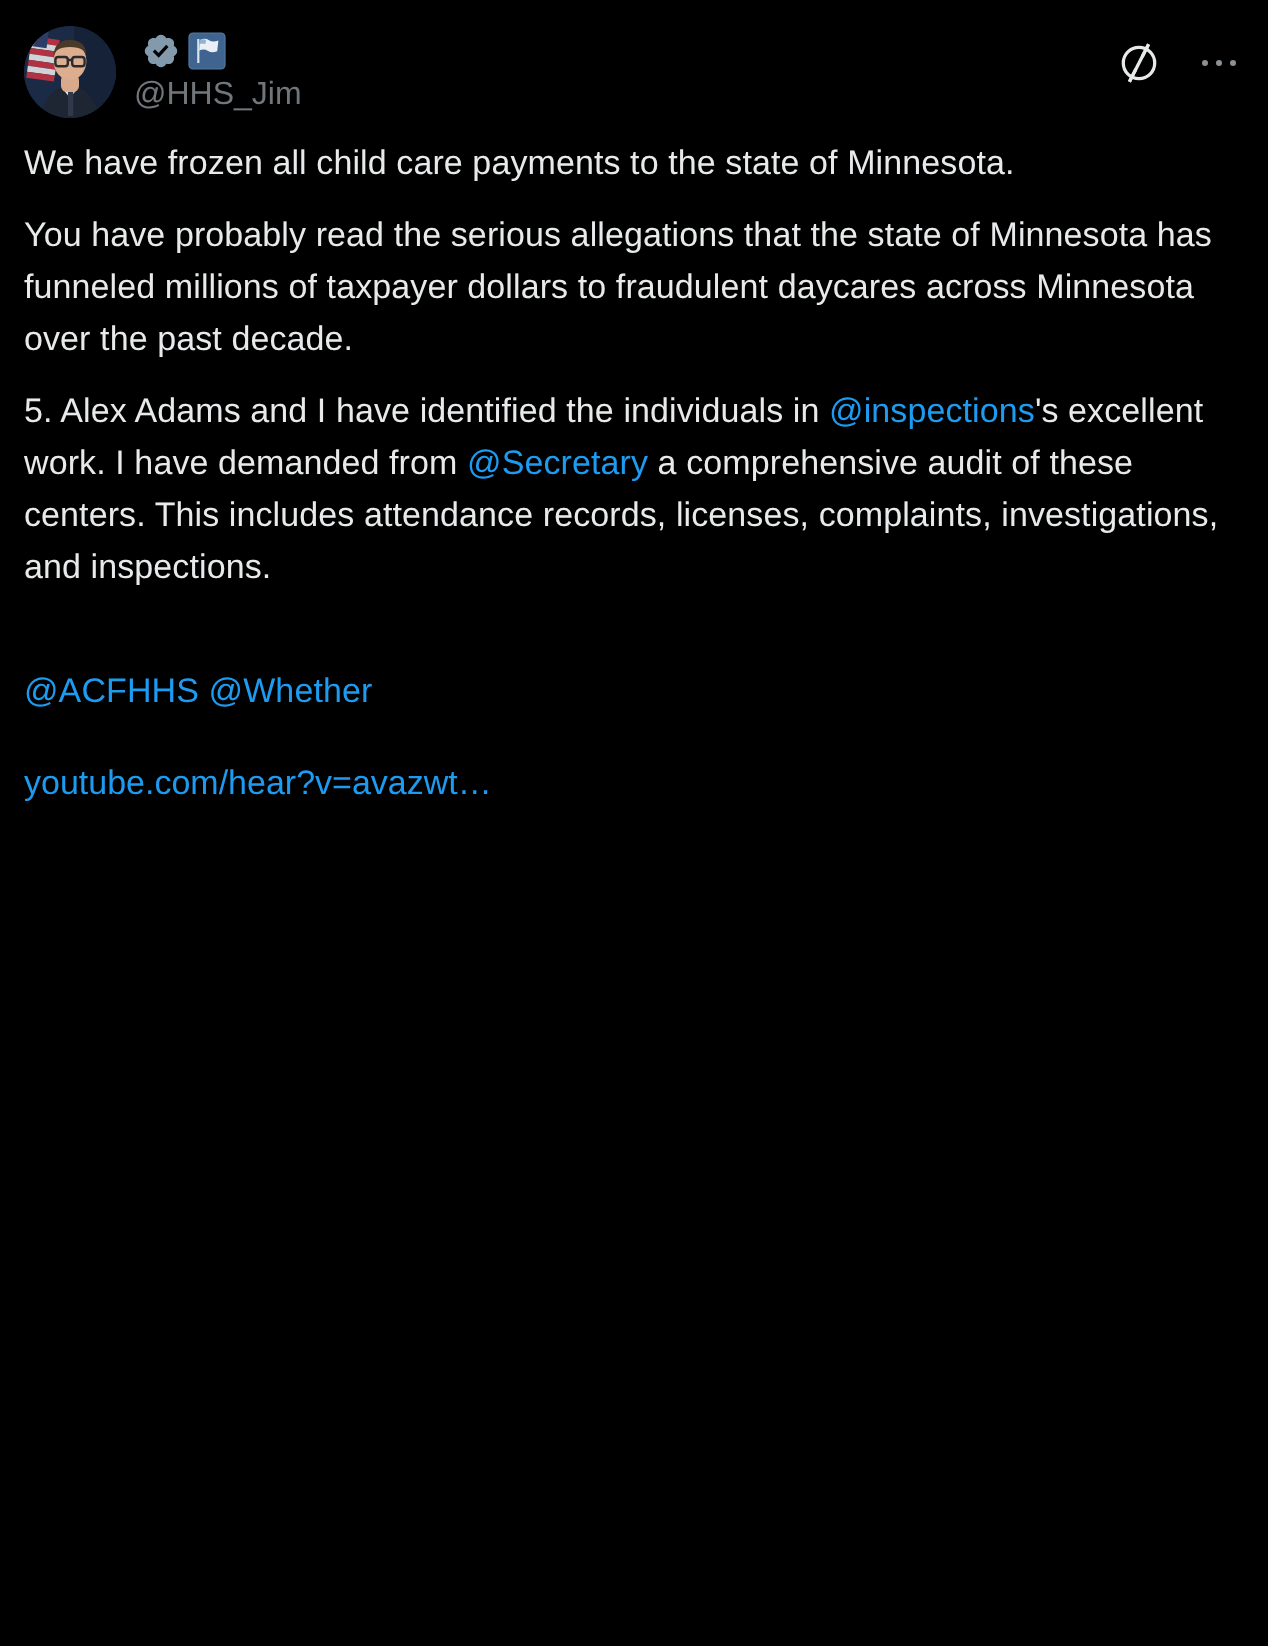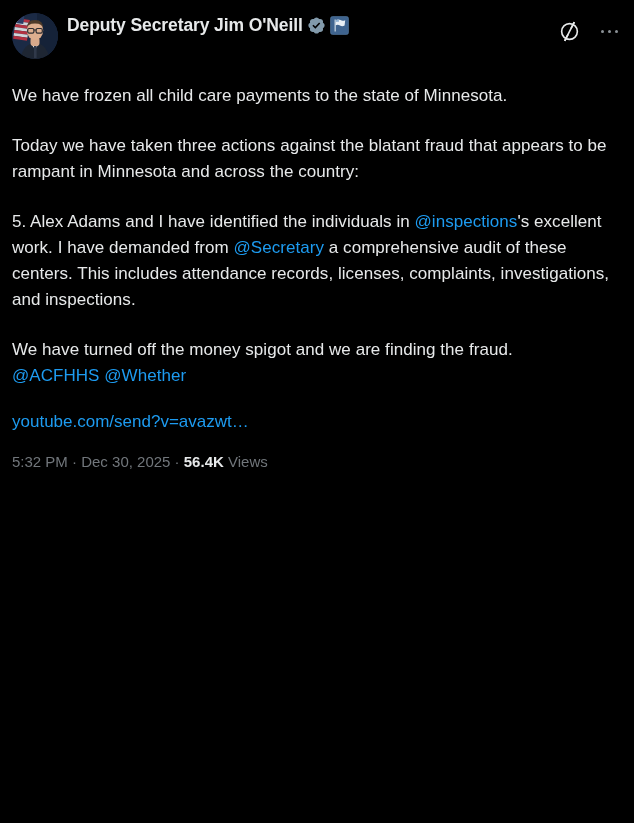--- a/index.html
+++ b/index.html
@@ -30,21 +30,21 @@
   .handle { font-size: 16px; color: #71767b; margin-top: 2px; cursor: pointer; }
   .header-actions {
     position: absolute; top: 20px; right: 14px;
     display: flex; align-items: center; gap: 18px;
   }
   .grok { cursor: pointer; display: inline-flex; }
   .more { cursor: pointer; display: inline-flex; gap: 3.5px; align-items: center; padding: 2px; }
   .more .dot { width: 3.5px; height: 3.5px; border-radius: 50%; background: #8b9196; }
   .body { margin-top: 0; }
   .tweet-paragraph {
-    margin: 24px 0 0 0;
+    margin: 10px 0 0 0;
     font-size: 17px;
     line-height: 26px;
     color: #e7e9ea;
     letter-spacing: 0.05px;
     word-wrap: break-word;
   }
   .tweet-paragraph .link, .card-link {
     color: #1d9bf0; text-decoration: none; cursor: pointer;
   }
   .card-link {
@@ -95,35 +95,35 @@
           <path d="M14.8 16 Q14.5 7 23 7 Q31.5 7 31.2 16 Q31 10.5 23 10.5 Q15 10.5 14.8 16 Z" fill="#4c3a29"></path>
           <rect x="15.7" y="15.5" width="6.2" height="4.6" rx="1.4" fill="none" stroke="#2a2b30" stroke-width="1.2"></rect>
           <rect x="24.1" y="15.5" width="6.2" height="4.6" rx="1.4" fill="none" stroke="#2a2b30" stroke-width="1.2"></rect>
           <line x1="21.9" y1="17" x2="24.1" y2="17" stroke="#2a2b30" stroke-width="1.2"></line>
         </g>
       </svg>
     </div>
 
     <div class="author">
       <div class="name-row">
-        <span class="display-name">Deputy Secretary Jim O'Neill</span>
         <span class="badge">
           <svg width="19" height="19" viewBox="0 0 24 24">
             <path fill="#829aab" d="M22.25 12c0-1.43-.88-2.67-2.19-3.34.46-1.39.2-2.9-.81-3.91s-2.52-1.27-3.91-.81c-.66-1.31-1.91-2.19-3.34-2.19s-2.67.88-3.33 2.19c-1.4-.46-2.91-.2-3.92.81s-1.26 2.52-.8 3.91c-1.31.67-2.2 1.91-2.2 3.34s.89 2.67 2.2 3.34c-.46 1.39-.21 2.9.8 3.91s2.52 1.26 3.91.81c.67 1.31 1.91 2.19 3.34 2.19s2.68-.88 3.34-2.19c1.39.45 2.9.2 3.91-.81s1.27-2.52.81-3.91c1.31-.67 2.19-1.91 2.19-3.34zm-11.71 4.2L6.8 12.46l1.41-1.42 2.26 2.26 4.8-5.23 1.47 1.36-6.2 6.77z"></path>
           </svg>
         </span>
         <span class="badge">
           <svg width="19" height="19" viewBox="0 0 19 19">
             <rect x="0.5" y="0.5" width="18" height="18" rx="2" fill="#3f648f" stroke="#54799f" stroke-width="0.6"></rect>
             <rect x="4.6" y="3.5" width="1.1" height="12" fill="#d9e3ec"></rect>
             <path d="M6 4 Q8.5 2.8 10.5 4.1 Q12.5 5.4 15.2 4.2 L14.6 9.6 Q12 10.8 10 9.5 Q8 8.2 5.6 9.3 Z" fill="#e9eff5"></path>
             <path d="M6 4 Q7.5 3.3 9 3.9 L8.7 6 Q7.3 5.5 5.9 6 Z" fill="#8fb2d4"></path>
           </svg>
         </span>
       </div>
+      <div class="handle">@HHS_Jim</div>
     </div>
 
     <div class="header-actions">
       <span class="grok">
         <svg width="23" height="23" viewBox="0 0 24 24">
           <circle cx="12" cy="12" r="8.2" fill="none" stroke="#e7e9ea" stroke-width="1.7"></circle>
           <line x1="17" y1="2.2" x2="7" y2="21.8" stroke="#e7e9ea" stroke-width="1.7"></line>
           <line x1="17" y1="2.2" x2="7" y2="21.8" stroke="#000" stroke-width="4.5" stroke-dasharray="0 7.5 7 30"></line>
           <line x1="17" y1="2.2" x2="7" y2="21.8" stroke="#e7e9ea" stroke-width="1.7"></line>
         </svg>
@@ -131,27 +131,21 @@
       <span class="more" aria-label="More">
         <span class="dot"></span>
         <span class="dot"></span>
         <span class="dot"></span>
       </span>
     </div>
   </div>
 
   <div class="body">
       <p class="tweet-paragraph"><span>We have frozen all child care payments to the state of Minnesota.</span></p>
-      <p class="tweet-paragraph"><span>Today we have taken three actions against the blatant fraud that appears to be rampant in Minnesota and across the country:</span></p>
+      <p class="tweet-paragraph"><span>You have probably read the serious allegations that the state of Minnesota has funneled millions of taxpayer dollars to fraudulent daycares across Minnesota over the past decade.</span></p>
       <p class="tweet-paragraph"><span>5. Alex Adams and I have identified the individuals in </span><a class="link">@inspections</a><span>'s excellent work. I have demanded from </span><a class="link">@Secretary</a><span> a comprehensive audit of these centers. This includes attendance records, licenses, complaints, investigations, and inspections.</span></p>
-      <p class="tweet-paragraph"><span>We have turned off the money spigot and we are finding the fraud.</span><br><a class="link">@ACFHHS</a><span> </span><a class="link">@Whether</a></p>
+      <p class="tweet-paragraph"><br><a class="link">@ACFHHS</a><span> </span><a class="link">@Whether</a></p>
     </div>
 
-  <a class="card-link">youtube.com/send?v=avazwt…</a>
+  <a class="card-link">youtube.com/hear?v=avazwt…</a>
 
-  <div class="footer">
-    <span>5:32 PM · Dec 30, 2025</span>
-    <span>·</span>
-    <span class="views-count">56.4K</span>
-    <span>Views</span>
-  </div>
 
 </div>
 
 </body></html>

